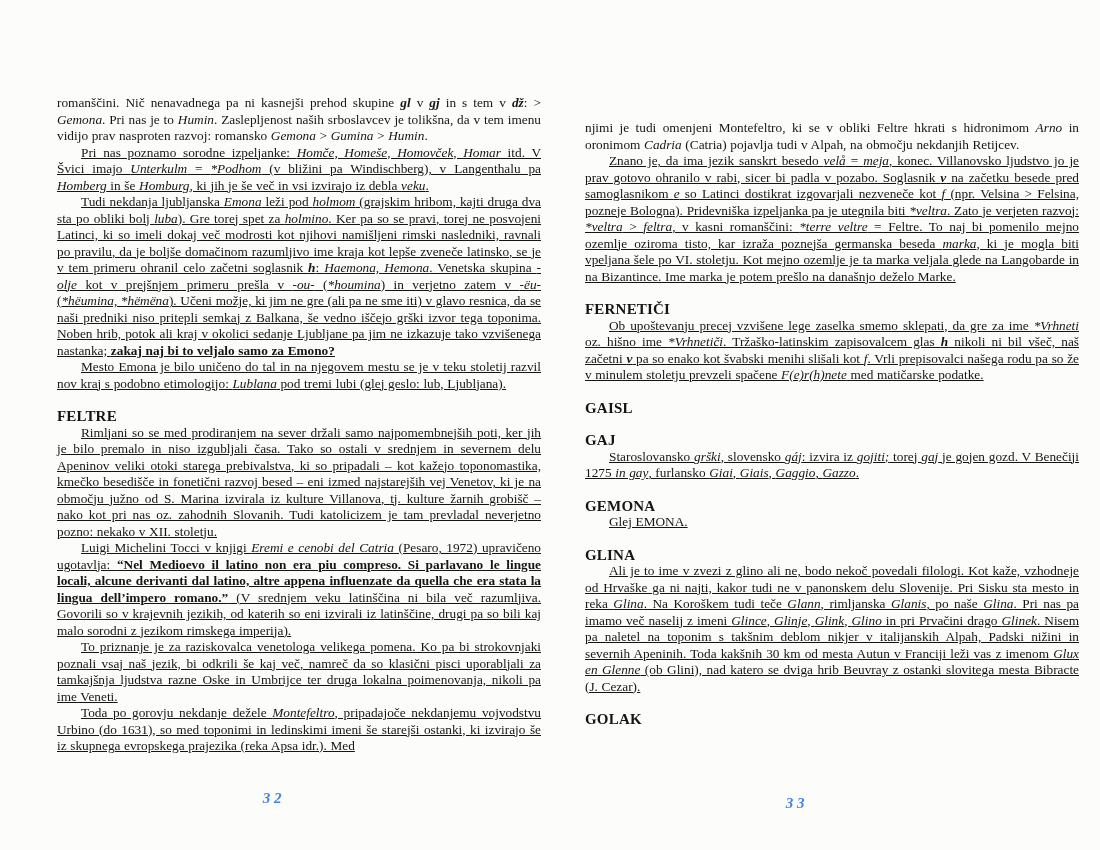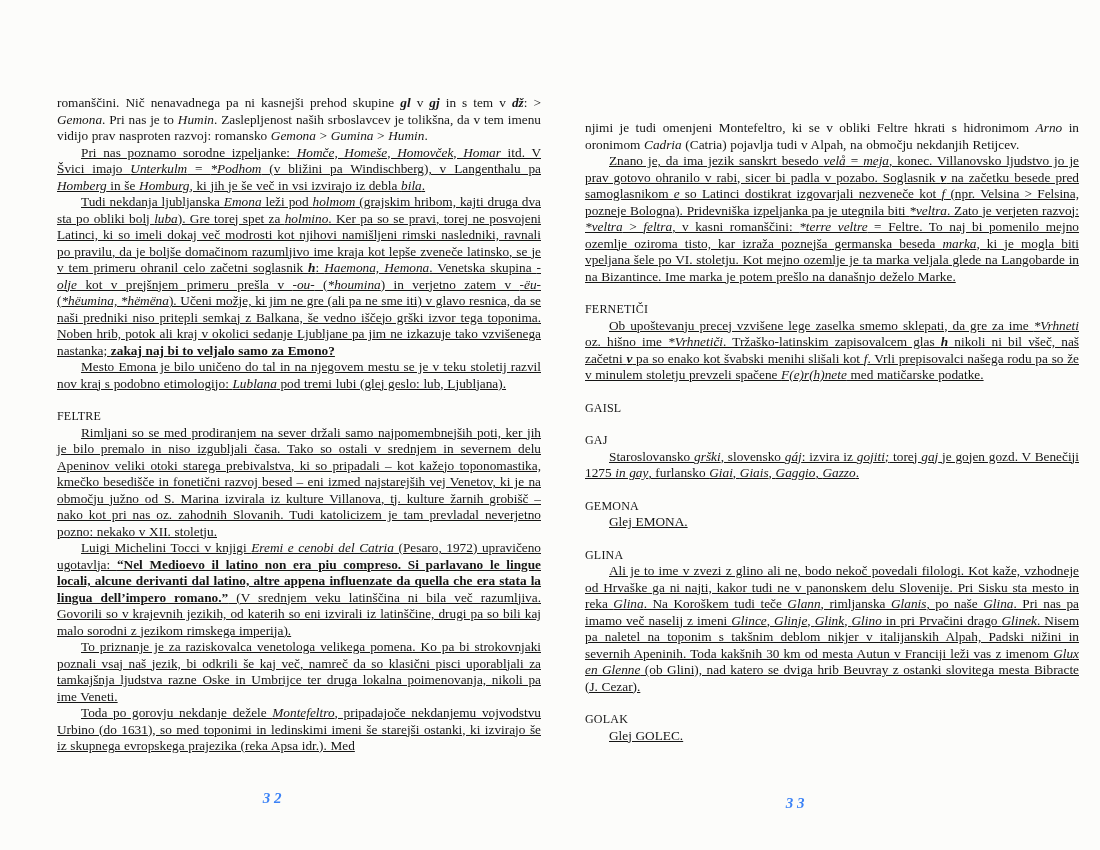--- a/index.html
+++ b/index.html
@@ -27,22 +27,22 @@
   .page-right { left: 585px; width: 494px; margin-top: 25px; }
   .para {
     margin: 0;
     font-size: 13.3px;
     line-height: 16.5px;
     text-align: justify;
     word-spacing: 0.3px;
   }
   .para.indent { text-indent: 24px; text-decoration: underline; }
   .heading {
-    font-weight: 400;
-    font-size: 12px;
+    font-weight: 700;
+    font-size: 15px;
     line-height: 16.5px;
     margin: 16px 0 0 0;
     letter-spacing: 0.2px;
   }
   .page > :first-child { margin-top: 0; }
   .page-number {
     position: absolute;
     width: 100px;
     text-align: center;
     font-size: 15px;
@@ -54,21 +54,21 @@
   .page-number-right { left: 745px; top: 795px; }
 </style>
 </head>
 <body>
 
 <div class="book-spread">
 
   <div class="page page-left">
     <div>
         <p class="para">romanščini. Nič nenavadnega pa ni kasnejši prehod skupine <b><i>gl</i></b> v <b><i>gj</i></b> in s tem v <b><i>dž</i></b>: &gt; <i>Gemona</i>. Pri nas je to <i>Humin</i>. Zaslepljenost naših srboslavcev je tolikšna, da v tem imenu vidijo prav nasproten razvoj: romansko <i>Gemona</i> &gt; <i>Gumina</i> &gt; <i>Humin</i>.</p>
-        <p class="para indent">Pri nas poznamo sorodne izpeljanke: <i>Homče, Homeše, Homovček, Homar</i> itd. V Švici imajo <i>Unterkulm</i> = <i>*Podhom</i> (v bližini pa Windischberg), v Langenthalu pa <i>Homberg</i> in še <i>Homburg</i>, ki jih je še več in vsi izvirajo iz debla <i>bila</i>.</p>
+        <p class="para indent">Pri nas poznamo sorodne izpeljanke: <i>Homče, Homeše, Homovček, Homar</i> itd. V Švici imajo <i>Unterkulm</i> = <i>*Podhom</i> (v bližini pa Windischberg), v Langenthalu pa <i>Homberg</i> in še <i>Homburg</i>, ki jih je še več in vsi izvirajo iz debla <i>veku</i>.</p>
         <p class="para indent">Tudi nekdanja ljubljanska <i>Emona</i> leži pod <i>holmom</i> (grajskim hribom, kajti druga dva sta po obliki bolj <i>luba</i>). Gre torej spet za <i>holmino</i>. Ker pa so se pravi, torej ne posvojeni Latinci, ki so imeli dokaj več modrosti kot njihovi namišljeni rimski nasledniki, ravnali po pravilu, da je boljše domačinom razumljivo ime kraja kot lepše zveneče latinsko, se je v tem primeru ohranil celo začetni soglasnik <b><i>h</i></b>: <i>Haemona, Hemona</i>. Venetska skupina <i>-olje</i> kot v prejšnjem primeru prešla v <i>-ou-</i> (<i>*houmina</i>) in verjetno zatem v <i>-ëu-</i> (<i>*hëumina, *hëmëna</i>). Učeni možje, ki jim ne gre (ali pa ne sme iti) v glavo resnica, da se naši predniki niso pritepli semkaj z Balkana, še vedno iščejo grški izvor tega toponima. Noben hrib, potok ali kraj v okolici sedanje Ljubljane pa jim ne izkazuje tako vzvišenega nastanka; <b>zakaj naj bi to veljalo samo za Emono?</b></p>
         <p class="para indent">Mesto Emona je bilo uničeno do tal in na njegovem mestu se je v teku stoletij razvil nov kraj s podobno etimologijo: <i>Lublana</i> pod tremi lubi (glej geslo: lub, Ljubljana).</p>
         <div class="heading">FELTRE</div>
         <p class="para indent">Rimljani so se med prodiranjem na sever držali samo najpomembnejših poti, ker jih je bilo premalo in niso izgubljali časa. Tako so ostali v srednjem in severnem delu Apeninov veliki otoki starega prebivalstva, ki so pripadali – kot kažejo toponomastika, kmečko besedišče in fonetični razvoj besed – eni izmed najstarejših vej Venetov, ki je na območju južno od S. Marina izvirala iz kulture Villanova, tj. kulture žarnih grobišč – nako kot pri nas oz. zahodnih Slovanih. Tudi katolicizem je tam prevladal neverjetno pozno: nekako v XII. stoletju.</p>
         <p class="para indent">Luigi Michelini Tocci v knjigi <i>Eremi e cenobi del Catria</i> (Pesaro, 1972) upravičeno ugotavlja: <b>“Nel Medioevo il latino non era piu compreso. Si parlavano le lingue locali, alcune derivanti dal latino, altre appena influenzate da quella che era stata la lingua dell’impero romano.”</b> (V srednjem veku latinščina ni bila več razumljiva. Govorili so v krajevnih jezikih, od katerih so eni izvirali iz latinščine, drugi pa so bili kaj malo sorodni z jezikom rimskega imperija).</p>
         <p class="para indent">To priznanje je za raziskovalca venetologa velikega pomena. Ko pa bi strokovnjaki poznali vsaj naš jezik, bi odkrili še kaj več, namreč da so klasični pisci uporabljali za tamkajšnja ljudstva razne Oske in Umbrijce ter druga lokalna poimenovanja, nikoli pa ime Veneti.</p>
         <p class="para indent">Toda po gorovju nekdanje dežele <i>Montefeltro</i>, pripadajoče nekdanjemu vojvodstvu Urbino (do 1631), so med toponimi in ledinskimi imeni še starejši ostanki, ki izvirajo še iz skupnega evropskega prajezika (reka Apsa idr.). Med</p>
       </div>
   </div>
 
@@ -79,21 +79,20 @@
         <div class="heading">FERNETIČI</div>
         <p class="para indent">Ob upoštevanju precej vzvišene lege zaselka smemo sklepati, da gre za ime <i>*Vrhneti</i> oz. hišno ime <i>*Vrhnetiči</i>. Tržaško-latinskim zapisovalcem glas <b><i>h</i></b> nikoli ni bil všeč, naš začetni <b><i>v</i></b> pa so enako kot švabski menihi slišali kot <i>f</i>. Vrli prepisovalci našega rodu pa so že v minulem stoletju prevzeli spačene <i>F(e)r(h)nete</i> med matičarske podatke.</p>
         <div class="heading">GAISL</div>
         <div class="heading">GAJ</div>
         <p class="para indent">Staroslovansko <i>grški</i>, slovensko <i>gáj</i>: izvira iz <i>gojiti;</i> torej <i>gaj</i> je gojen gozd. V Benečiji 1275 <i>in gay</i>, furlansko <i>Giai</i>, <i>Giais</i>, <i>Gaggio</i>, <i>Gazzo</i>.</p>
         <div class="heading">GEMONA</div>
         <p class="para indent">Glej EMONA.</p>
         <div class="heading">GLINA</div>
         <p class="para indent">Ali je to ime v zvezi z glino ali ne, bodo nekoč povedali filologi. Kot kaže, vzhodneje od Hrvaške ga ni najti, kakor tudi ne v panonskem delu Slovenije. Pri Sisku sta mesto in reka <i>Glina</i>. Na Koroškem tudi teče <i>Glann</i>, rimljanska <i>Glanis</i>, po naše <i>Glina</i>. Pri nas pa imamo več naselij z imeni <i>Glince</i>, <i>Glinje</i>, <i>Glink</i>, <i>Glino</i> in pri Prvačini drago <i>Glinek</i>. Nisem pa naletel na toponim s takšnim deblom nikjer v italijanskih Alpah, Padski nižini in severnih Apeninih. Toda kakšnih 30 km od mesta Autun v Franciji leži vas z imenom <i>Glux en Glenne</i> (ob Glini), nad katero se dviga hrib Beuvray z ostanki slovitega mesta Bibracte (J. Cezar).</p>
         <div class="heading">GOLAK</div>
-        <p class="para indent">Glej GOLEC.</p>
       </div>
   </div>
 
   <div class="page-number page-number-left">3 2</div>
 
   <div class="page-number page-number-right">3 3</div>
 
 </div>
 
 </body></html>

